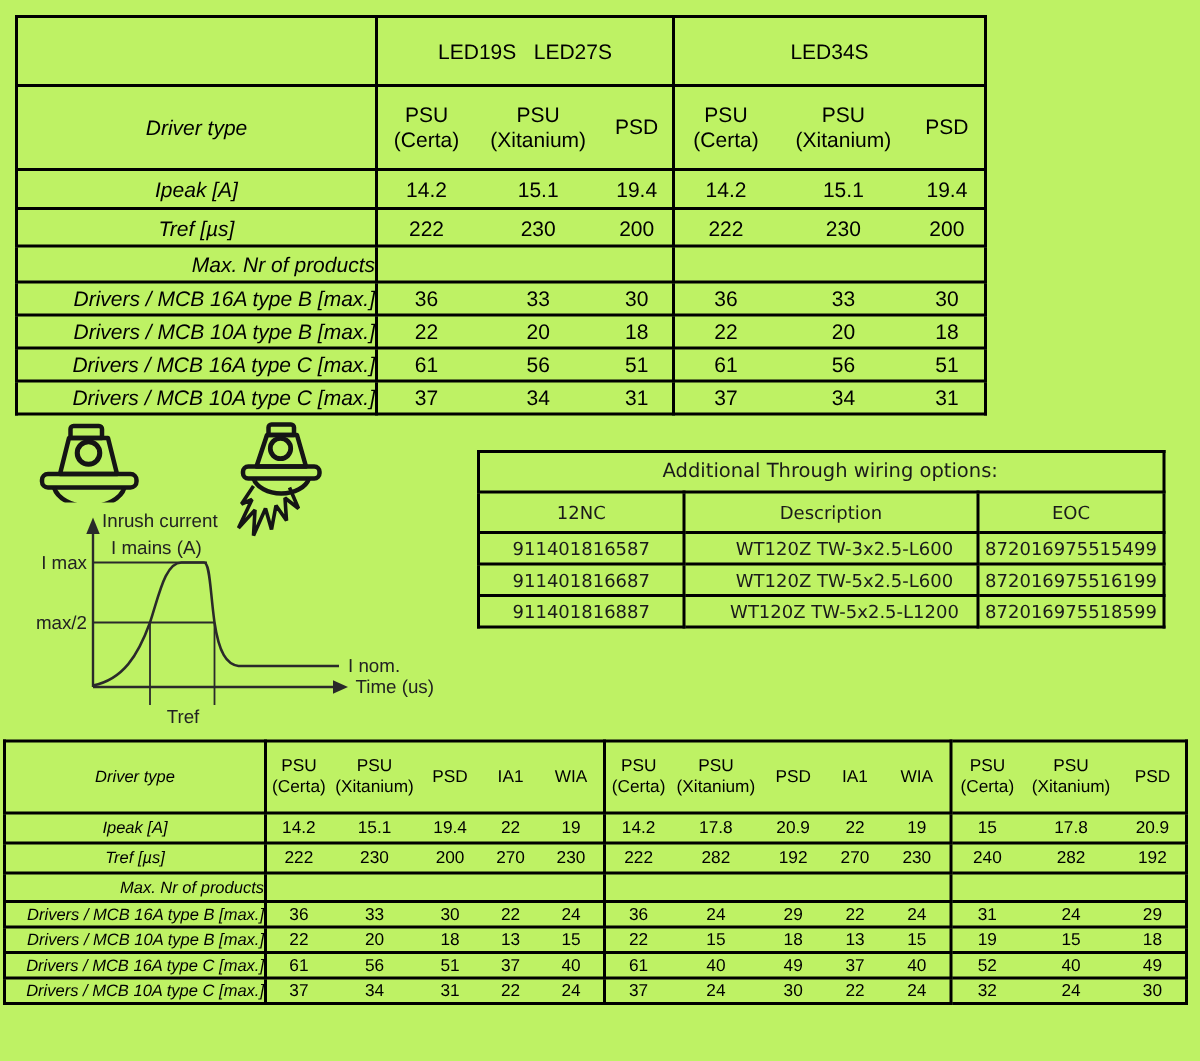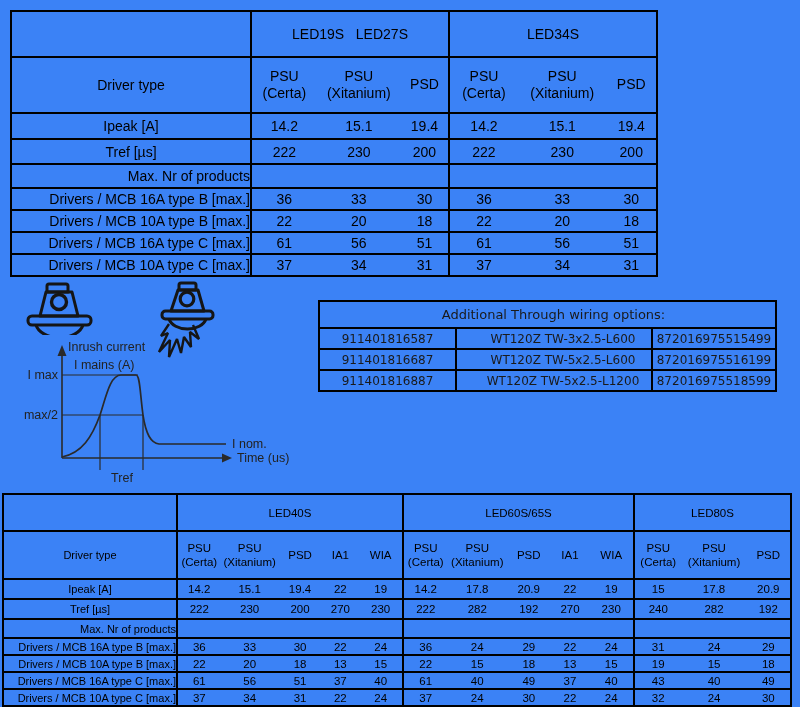--- a/index.html
+++ b/index.html
@@ -1,24 +1,24 @@
 <!DOCTYPE html>
 <html><head>
 <meta charset="utf-8">
 <style>
   html,body{margin:0;padding:0;background:#fff;}
-  .page{position:relative;width:800px;height:707px;background:#3b82f6;color:#000;
+  .page{position:relative;width:800px;height:707px;background:#bef264;color:#000;
         font-family:"Liberation Sans",sans-serif;overflow:hidden;}
   table{border-collapse:collapse;table-layout:fixed;}
   
   .spec td{border:2px solid #000;padding:0;vertical-align:middle;overflow:hidden;}
   .t1{position:absolute;left:10px;top:10px;width:646px;font-size:14px;}
   .t3{position:absolute;left:2px;top:493px;width:788px;font-size:11.5px;}
   .t3 .lab{font-size:11px;}
-  .lab{text-align:center;}
+  .lab{text-align:center;font-style:italic;}
   .lab.lft{text-align:right;padding-left:6px;white-space:nowrap;}
   .gh{text-align:center;white-space:pre;}
   .grp{padding:0;}
   .grid{display:grid;width:100%;height:100%;align-items:center;justify-items:center;}
   .g3a{grid-template-columns:33% 43% 24%;}
   .g5 {grid-template-columns:19% 26% 19% 17% 19%;}
   .g3c{grid-template-columns:30% 42% 28%;}
   .dc{display:flex;flex-direction:column;align-items:center;line-height:1.25;}
   .dc .l2:empty{display:none;}
   .v{display:block;}
@@ -240,20 +240,25 @@
   <table class="t2">
     <colgroup>
         <col style="width:137px">
         <col style="width:196px">
         <col style="width:124px">
       </colgroup>
     <tbody>
         <tr style="height:27px">
           <td colspan="3" class="wt">Additional Through wiring options:</td>
         </tr>
+    <tr style="height:27px">
+      <td>12NC</td>
+      <td>Description</td>
+      <td>EOC</td>
+    </tr>
     <tr style="height:21px">
       <td>911401816587</td>
       <td class="dsc">WT120Z TW-3x2.5-L600</td>
       <td>872016975515499</td>
     </tr>
     <tr style="height:21px">
       <td>911401816687</td>
       <td class="dsc">WT120Z TW-5x2.5-L600</td>
       <td>872016975516199</td>
     </tr>
@@ -266,26 +271,20 @@
     </table>
 
   <table class="spec t3">
     <colgroup>
         <col style="width:174px">
         <col style="width:226px">
         <col style="width:231px">
         <col style="width:157px">
       </colgroup>
     <tbody>
-        <tr style="height:37px">
-      <td class="lab"></td>
-      <td class="gh">LED40S</td>
-      <td class="gh">LED60S/65S</td>
-      <td class="gh">LED80S</td>
-    </tr>
     <tr style="height:48px">
       <td class="lab">Driver type</td>
       <td class="grp">
             <div class="grid g5">
         <div class="dc">
                 <span>PSU</span>
                 <span class="l2">(Certa)</span>
               </div>
         <div class="dc">
                 <span>PSU</span>
@@ -472,21 +471,21 @@
             <div class="grid g5">
         <span class="v">61</span>
         <span class="v">40</span>
         <span class="v">49</span>
         <span class="v">37</span>
         <span class="v">40</span>
       </div>
           </td>
       <td class="grp">
             <div class="grid g3c">
-        <span class="v">43</span>
+        <span class="v">52</span>
         <span class="v">40</span>
         <span class="v">49</span>
       </div>
           </td>
     </tr>
     <tr style="height:17px">
       <td class="lab lft">Drivers / MCB 10A type C [max.]</td>
       <td class="grp">
             <div class="grid g5">
         <span class="v">37</span>

